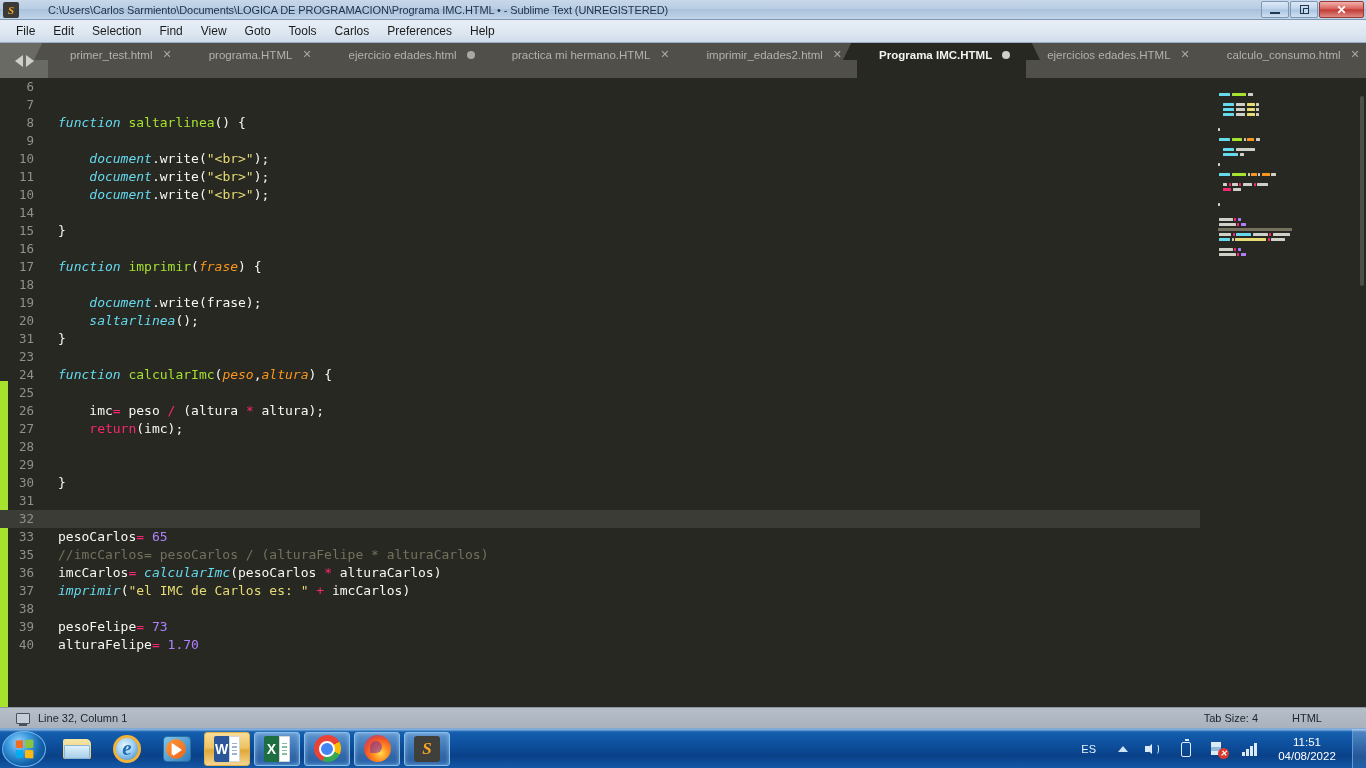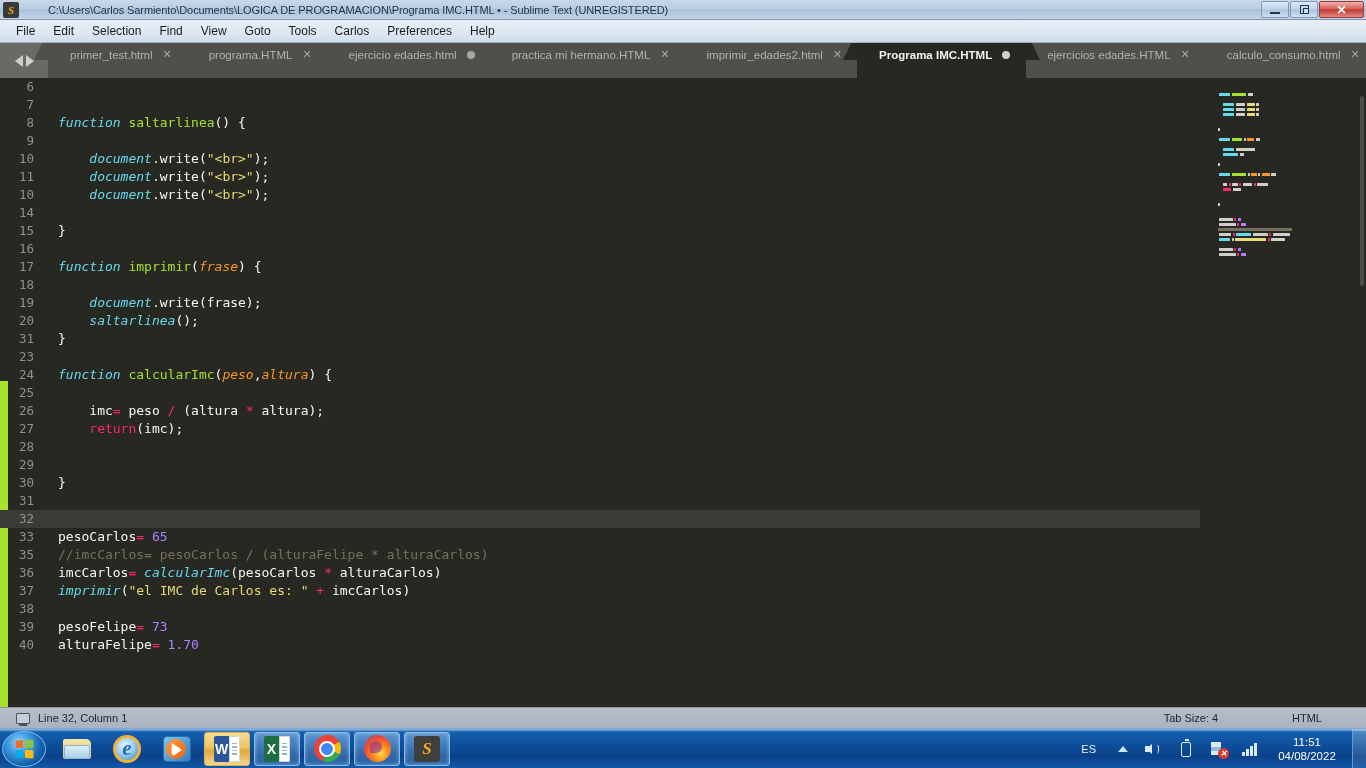--- a/index.html
+++ b/index.html
@@ -172,21 +172,21 @@
   }
   .sb-icon {
     width: 14px; height: 11px; border: 1.5px solid #4a5260; border-radius: 1px;
     margin: 0 8px 0 16px; background: #c7cdd6; position: relative;
   }
   .sb-icon:after {
     content:""; position:absolute; left: 2px; bottom: -3px; width: 8px;
     height: 2px; background: #4a5260;
   }
   .sb-right { margin-left: auto; display: flex; align-items: center; }
-  .sb-tabsize { margin-right: 74px; text-align: right; }
+  .sb-tabsize { margin-right: 34px; text-align: right; }
   .sb-syntax { margin-right: 44px; }
 
   
   .taskbar {
     position: absolute; left: 0; top: 728px; width: 1366px; height: 40px;
     background: linear-gradient(to bottom, #1a6fc4 0%, #1560b0 6%, #0d4f9c 40%, #0a4189 70%, #1458a6 100%);
     border-top: 1px solid #7fa8d4;
     display: flex; align-items: center;
   }
   .taskbar:before {

